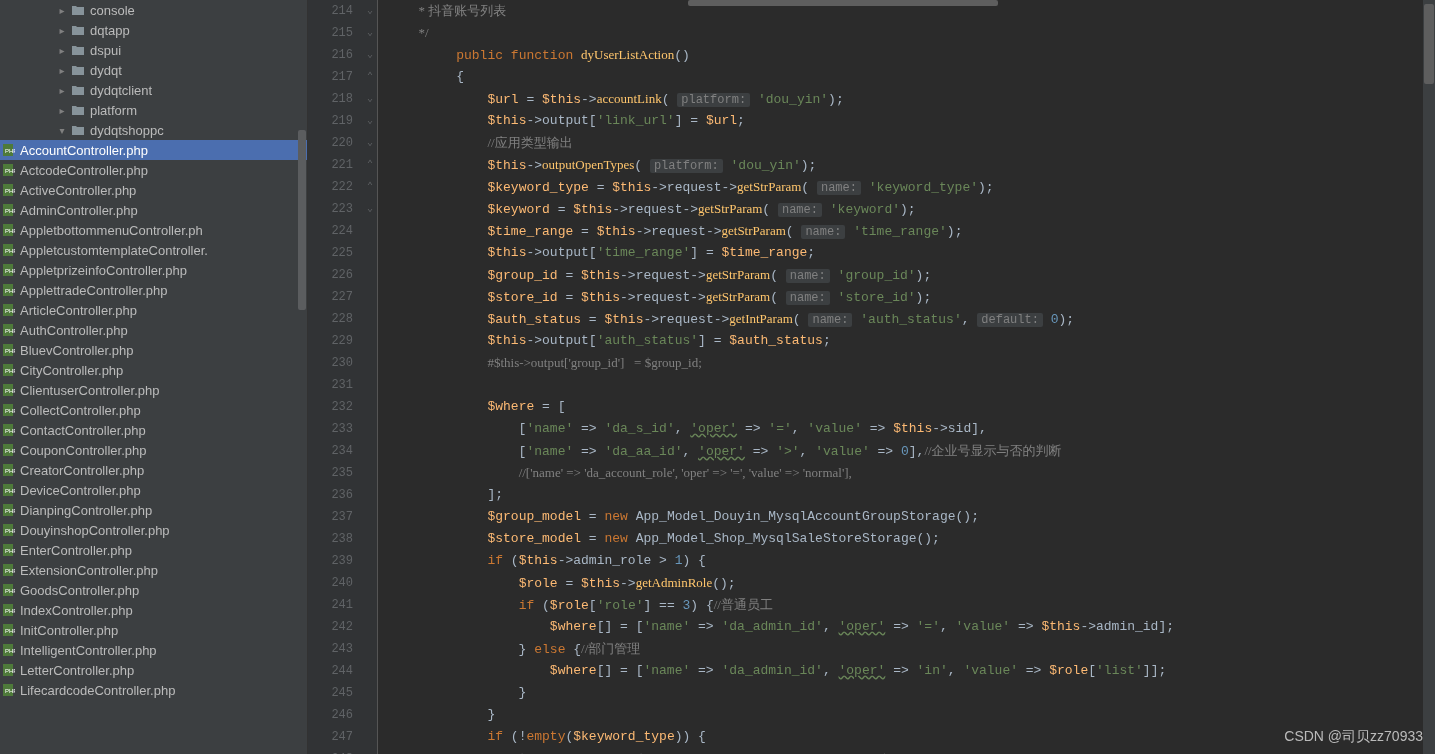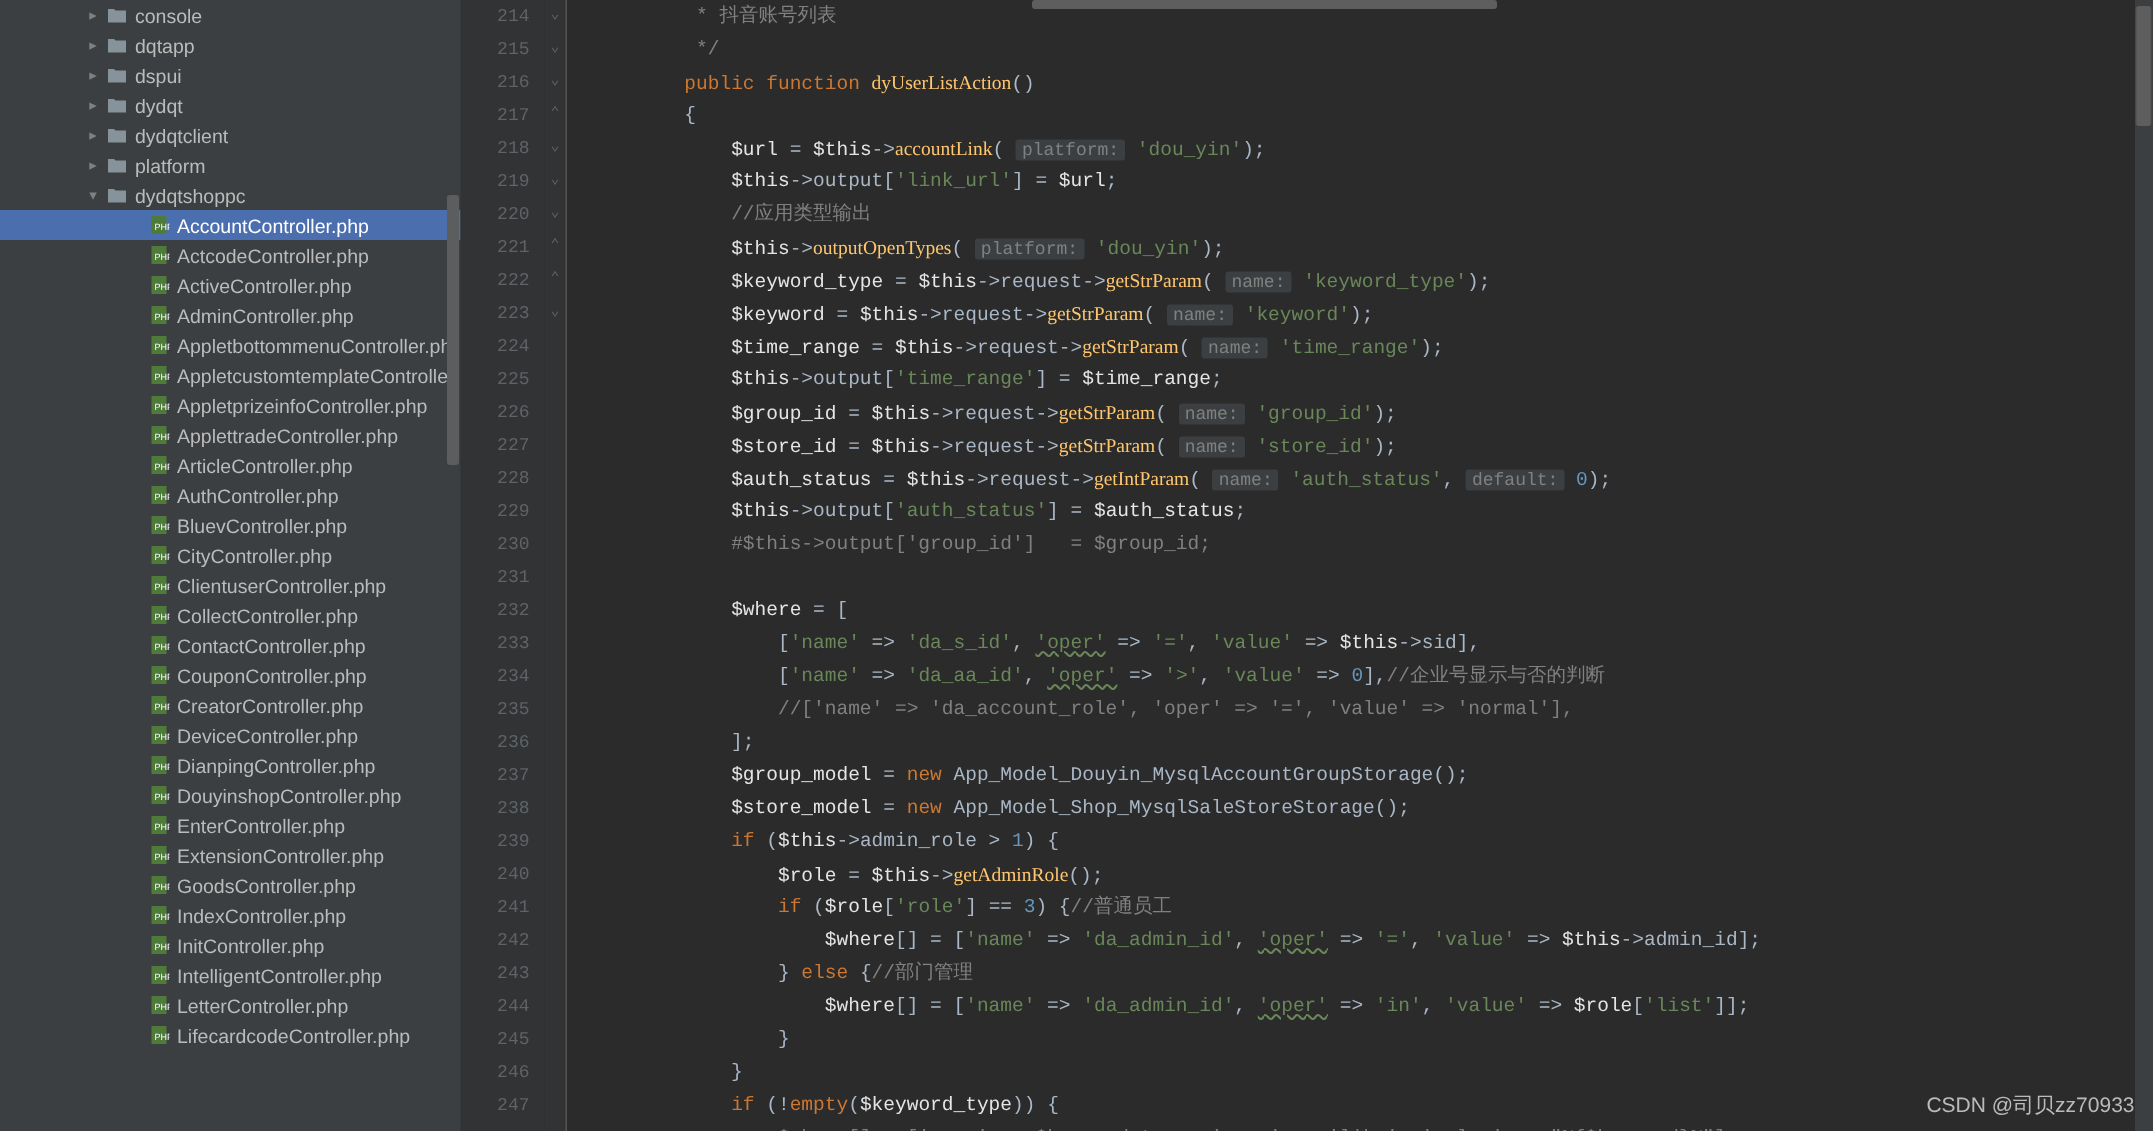--- a/index.html
+++ b/index.html
@@ -42,21 +42,21 @@
   width: 16px;
   height: 16px;
   display: inline-flex;
   align-items: center;
   justify-content: center;
   margin-right: 4px;
 }
 .folder-icon svg { fill: #87939a; }
 .file-icon svg { fill: #a9b7c6; }
 .indent-0 { padding-left: 54px; }
-.indent-2 { padding-left: 98px; }
+.indent-2 { }
 .editor {
   flex: 1;
   display: flex;
   background: #2b2b2b;
   position: relative;
 }
 .gutter {
   width: 55px;
   background: #313335;
   text-align: right;
@@ -79,24 +79,24 @@
   flex: 1;
   line-height: 22px;
   font-size: 13px;
   white-space: pre;
   padding-left: 8px;
   overflow-x: auto;
 }
 .code-line { height: 22px; }
 .kw { color: #cc7832; }
 .fn { color: #ffc66d; font-family: Liberation Serif, serif; }
-.var { color: #e5e5e5; }
+.var { color: #fdba74; }
 .str { color: #6a8759; }
 .num { color: #6897bb; }
-.cmt { color: #808080; }
+.cmt { color: #808080; font-family: Liberation Serif, serif; }
 .param-hint { background: #3c3f41; color: #808080; padding: 0 4px; border-radius: 2px; font-size: 12px; }
 .underline-wavy { text-decoration: underline wavy #6a8759; }
 .watermark {
   position: fixed;
   bottom: 8px;
   right: 12px;
   color: #d4d4d4;
   font-family: Arial, sans-serif;
   font-size: 14px;
   opacity: 0.85;

